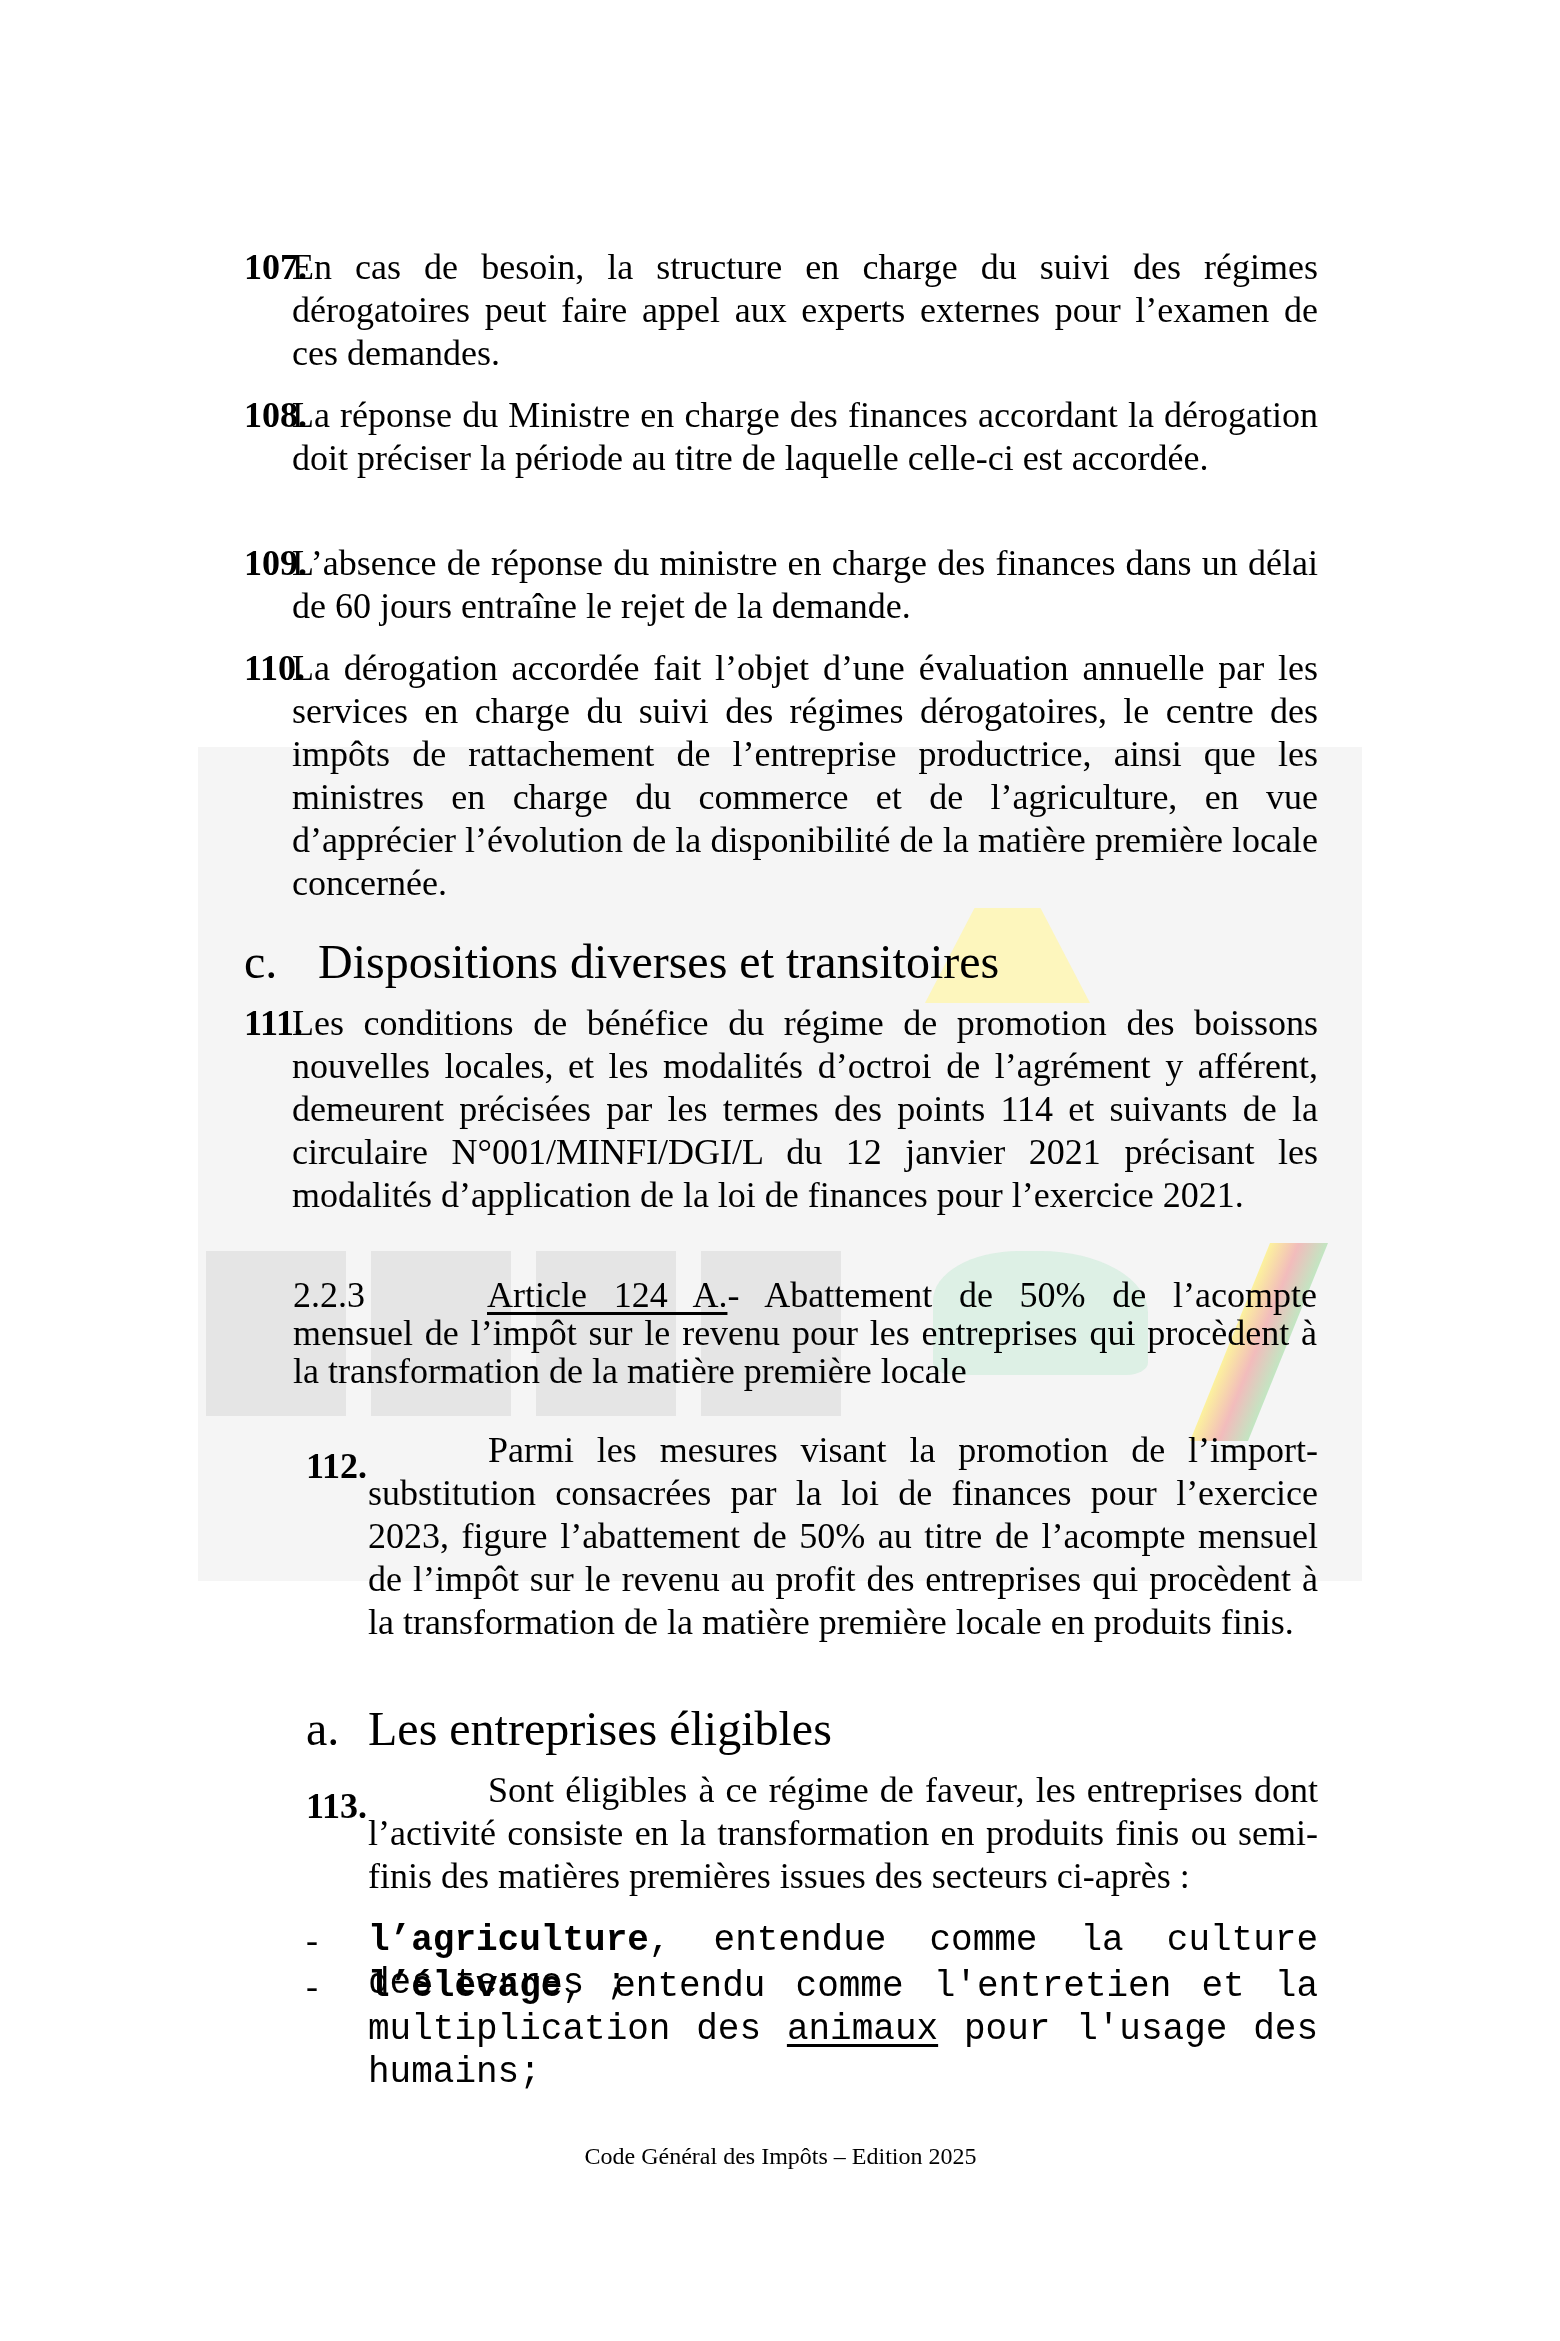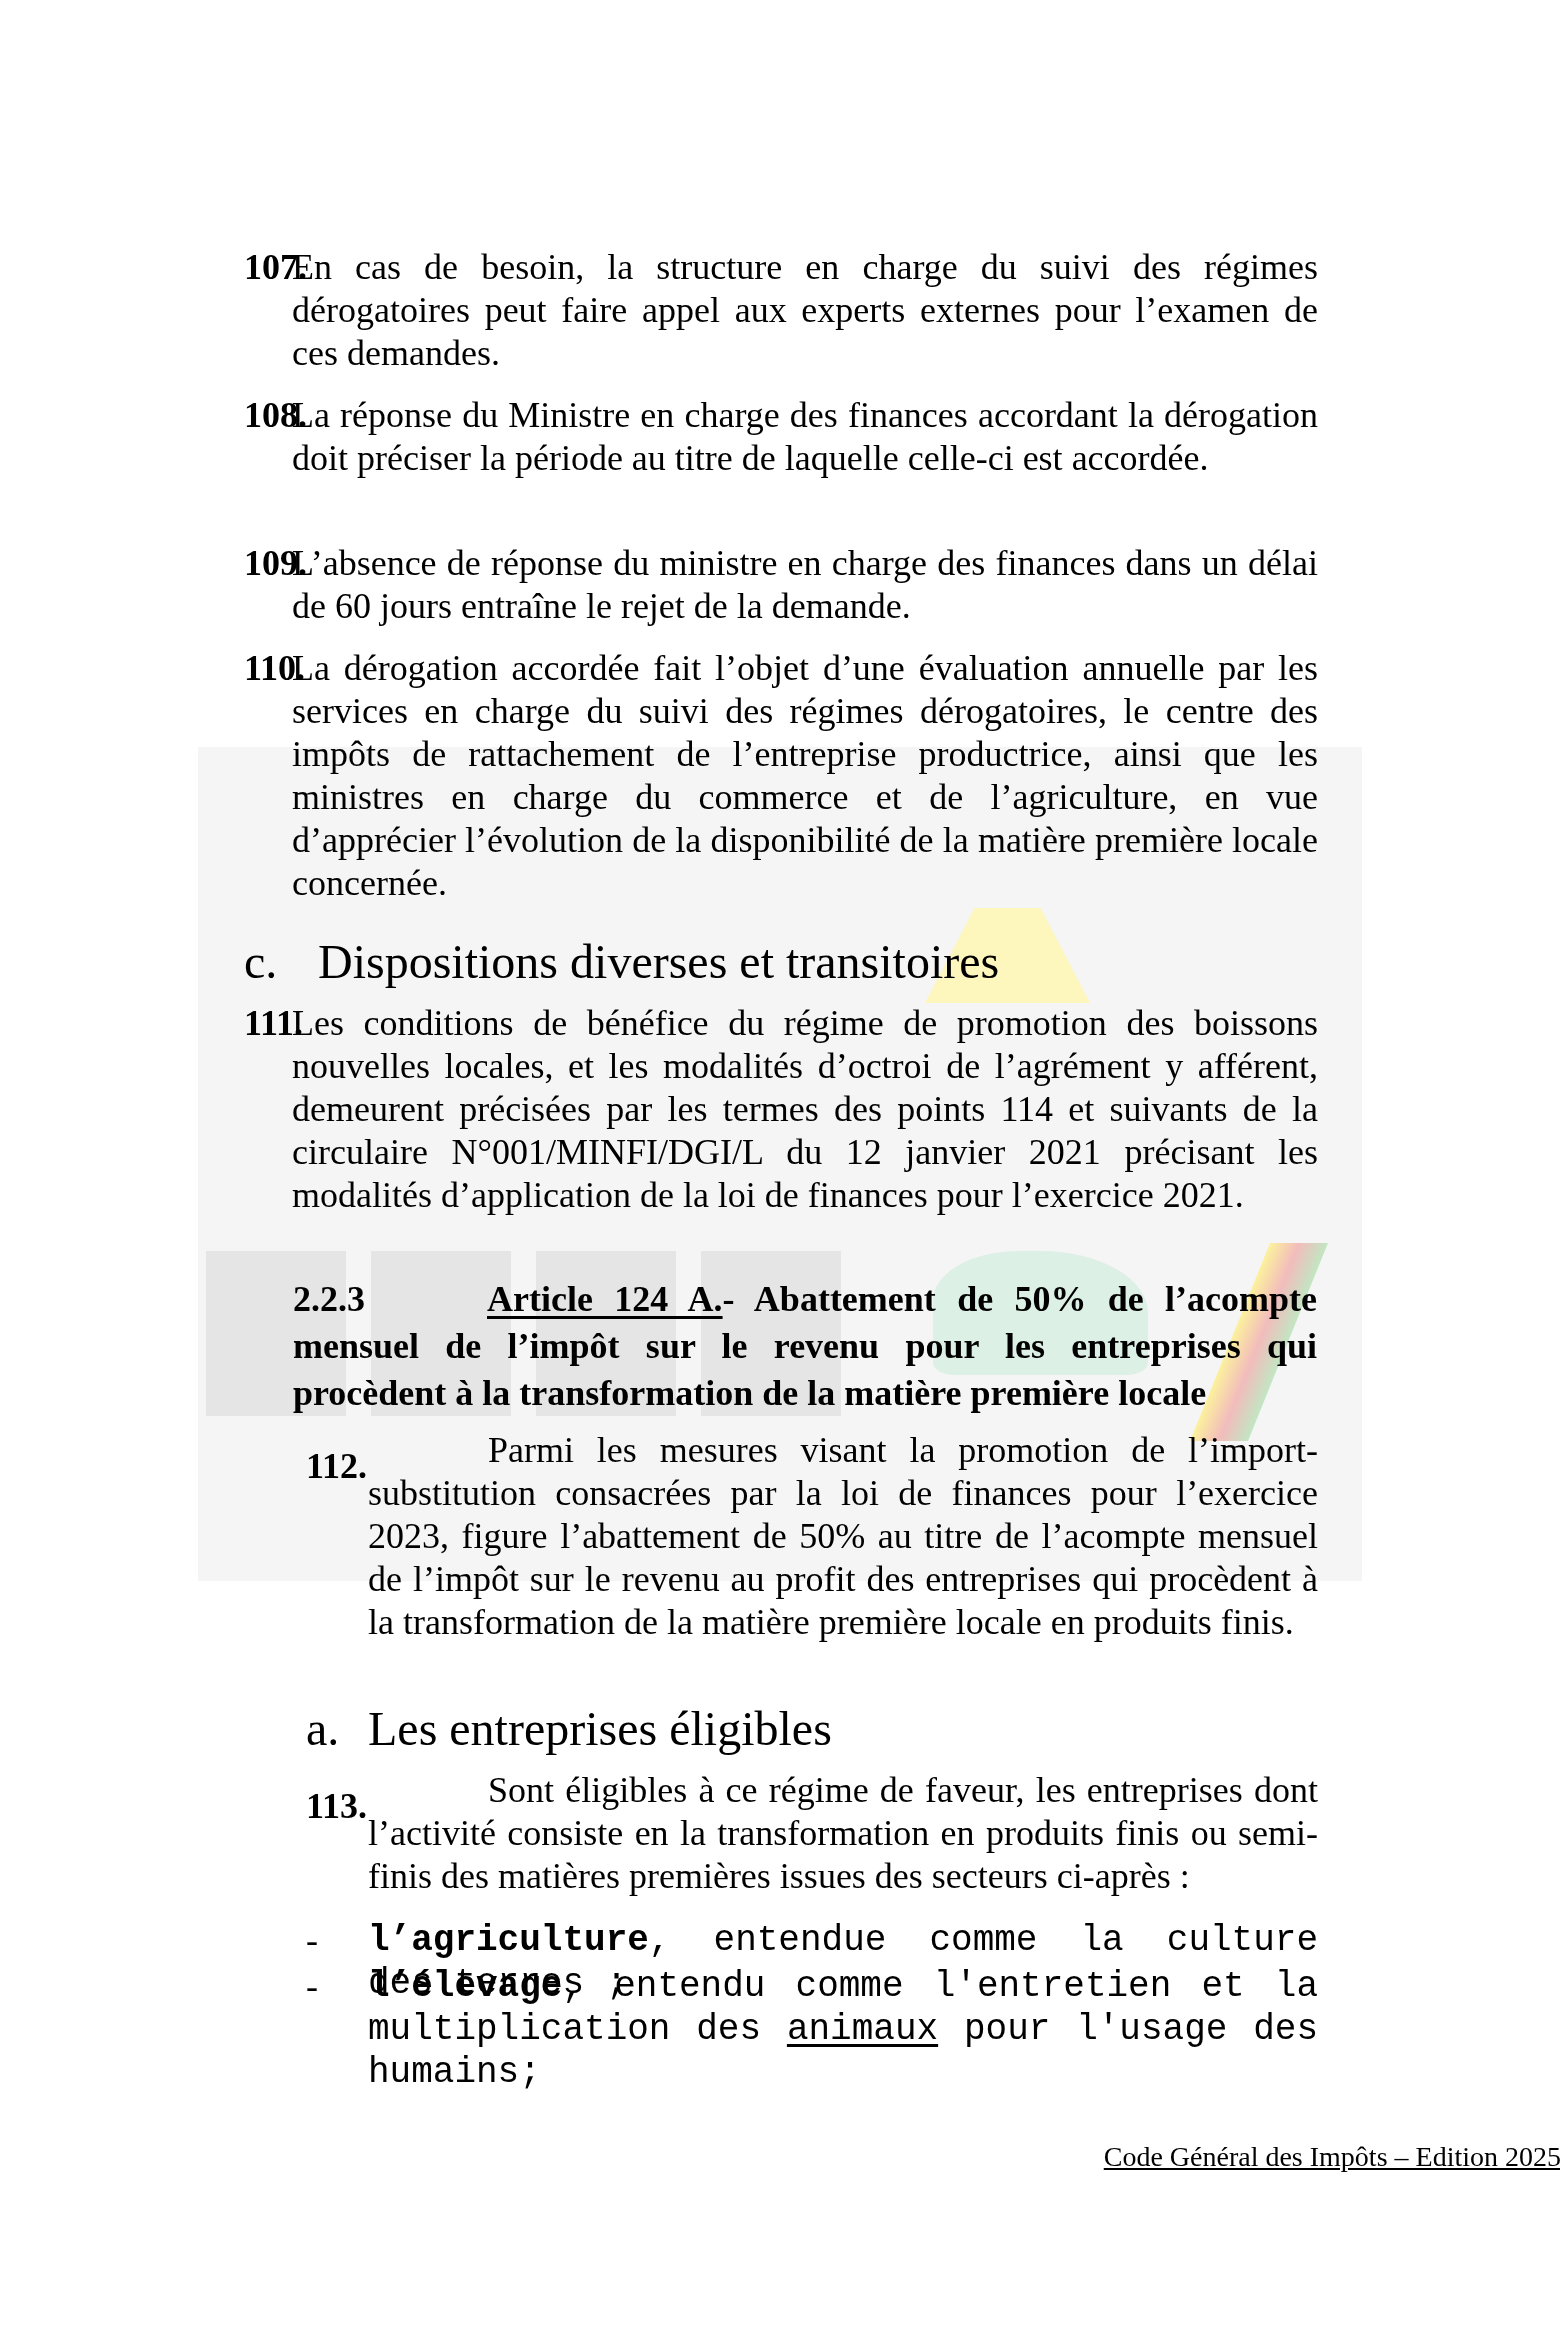--- a/index.html
+++ b/index.html
@@ -24,35 +24,35 @@
   .wm-letters span { display:block; width: 140px; height: 165px; background: rgba(215,215,215,0.55); }
   .content { position: absolute; left: 0; top: 0; width: 100%; z-index: 1; }
 
   .para { position: absolute; left: 244px; width: 1074px; font-size: 36px; line-height: 43px; }
   .para .num { position: absolute; left: 0; top: 0; font-weight: bold; }
   .para .txt { margin-left: 48px; text-align: justify; text-align-last: left; display: block; }
 
   .heading { position: absolute; font-size: 48px; font-weight: normal; line-height: 43px; }
   .heading .lbl { display: inline-block; width: 74px; }
 
-  .art-head { position: absolute; left: 293px; width: 1024px; font-size: 36px; font-weight: bold; line-height: 47px; }
+  .art-head { position: absolute; left: 293px; width: 1024px; font-size: 36px; font-weight: normal; line-height: 38px; }
   .art-head .sec { width: 194px; display:inline-block; }
   .art-head .cont { margin-left: 25px; text-align: justify; text-align-last: left; }
   .u { text-decoration: underline; text-underline-offset: 5px; }
 
   .para2 { position: absolute; left: 306px; width: 1012px; font-size: 36px; line-height: 43px; }
   .para2 .num { position: absolute; left: 0; top: 16px; font-weight: bold; }
   .para2 .txt { margin-left: 62px; text-align: justify; text-align-last: left; }
   .para2 .first-indent { display: inline-block; width: 120px; }
 
   .bullet { position: absolute; left: 306px; width: 1012px; font-size: 36px; line-height: 43px; }
   .bullet .dash { position: absolute; left: 0; top: 0; }
   .bullet .txt { margin-left: 62px; text-align: justify; text-align-last: left; display:block;font-family:Liberation Mono, monospace; }
 
-  .footer { position: absolute; left: 0; width: 100%; text-align: right; font-size: 28px; line-height: 35px; text-decoration: underline; }
+  .footer { position: absolute; left: 0; width: 100%; text-align: center; font-size: 24px; line-height: 35px; }
 </style>
 </head>
 <body>
 
 <div class="watermark"></div>
 <div class="wm-yellow"></div>
 <div class="wm-green"></div>
 <div class="wm-letters">
     <span></span>
     <span></span>

